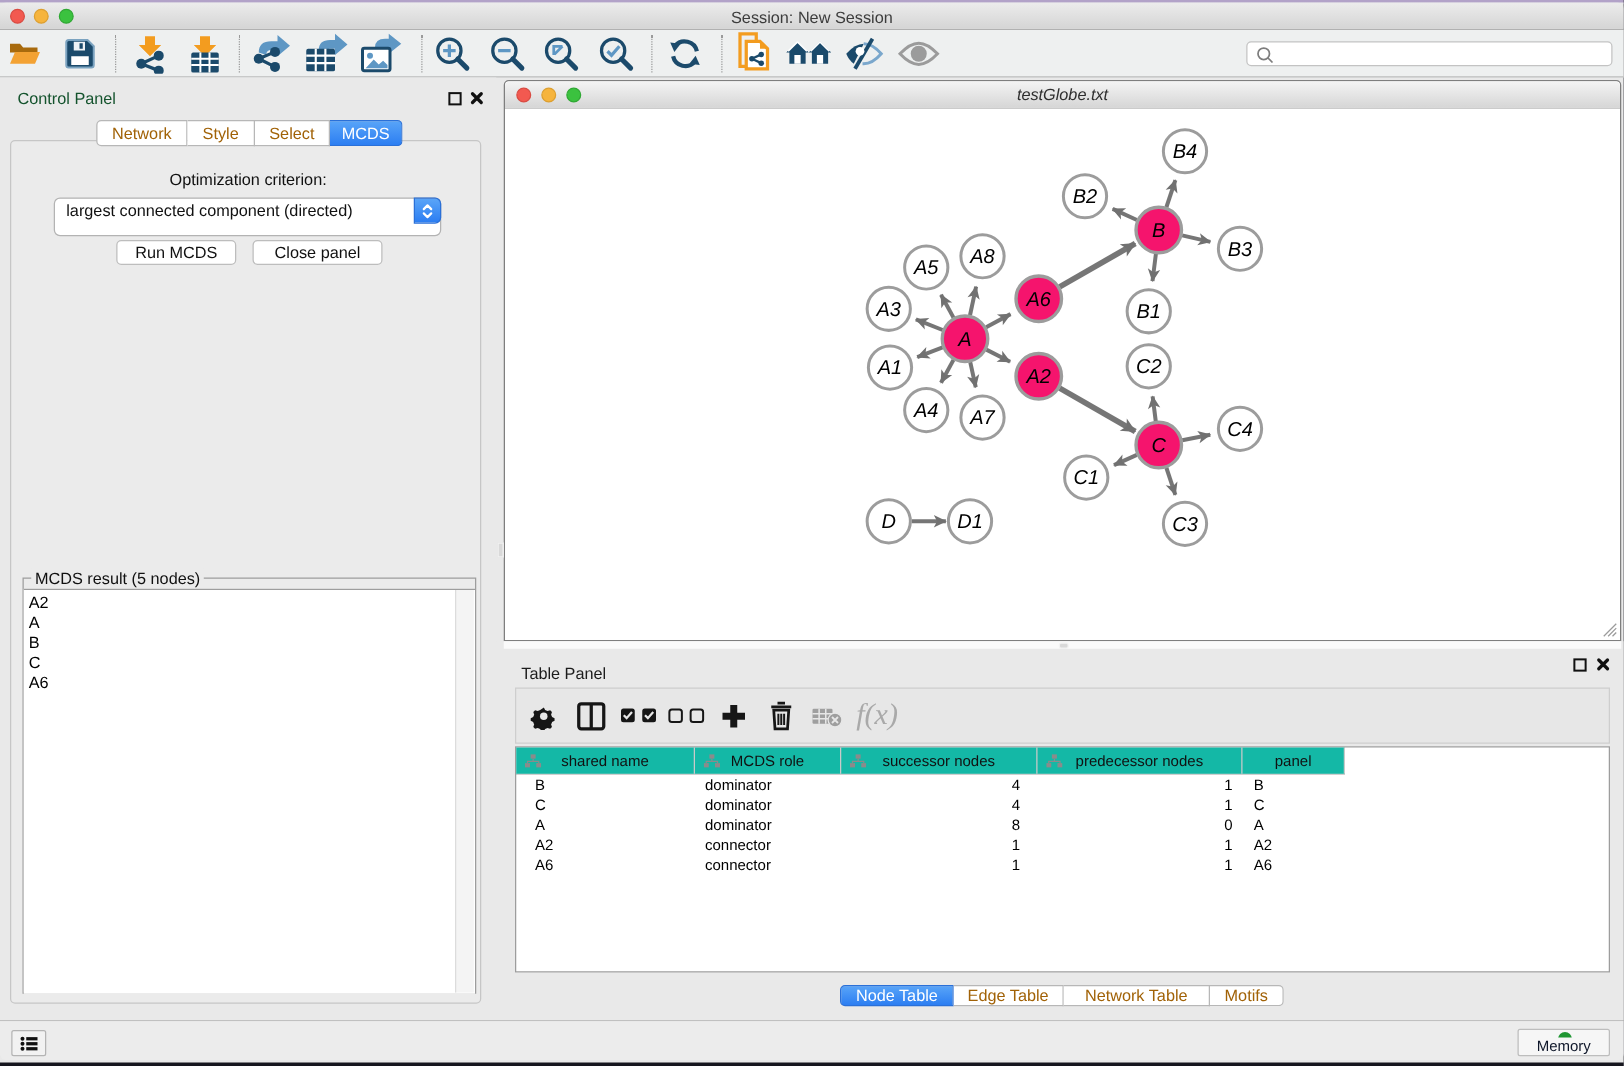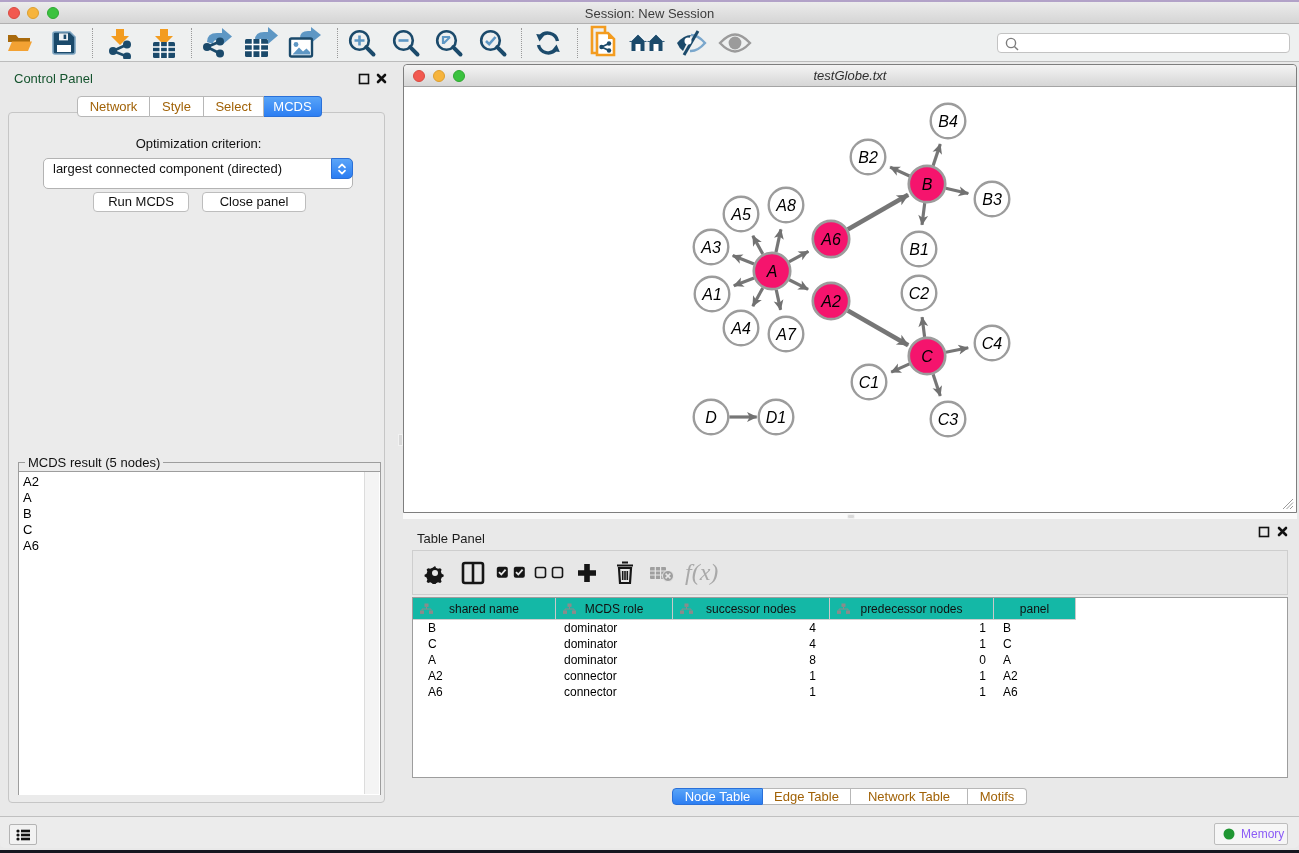--- a/index.html
+++ b/index.html
@@ -79,22 +79,22 @@
 .c4 { width:164px; text-align:right; padding-right:8px; }
 .c5 { width:82px; padding-left:9px; }
 #btmTabs { left:275px; top:277px; height:15px; display:flex; font-size:13px;align-items:flex-end; }
 
 
 #statusbar { left:0; top:816px; width:1299px; height:32px; background:#ececec;
   border-top:1px solid #c0c0c0; border-radius:0 0 5px 5px; }
 #listBtn { left:9px; top:7px; width:28px; height:21px; background:#f2f2f2;
   border:1px solid #b4b4b4; border-radius:2px; display:flex; align-items:center; justify-content:center; }
 #memBtn { left:1214px; top:6px; width:74px; height:22px; background:#f6f6f6;
-  border:1px solid #bdbdbd; border-radius:2px; font-size:12px; color:#8b5cf6;
-  display:flex; align-items:center; }
+  border:1px solid #bdbdbd; border-radius:2px; font-size:12px; color:#0f172a;
+  display:flex; align-items:center;flex-direction:column; }
 </style>
 </head>
 <body>
 <div class="abs" id="deskTop"></div>
 <div class="abs" id="appWin"></div>
 
 <div class="abs" id="titlebar">
   <div class="abs tl" style="left:8px;  background:#f25950; border:0.5px solid #d94b42;"></div>
   <div class="abs tl" style="left:27px; background:#f6b43d; border:0.5px solid #dd9f2f;"></div>
   <div class="abs tl" style="left:47px; background:#3bc23f; border:0.5px solid #2fa833;"></div>

